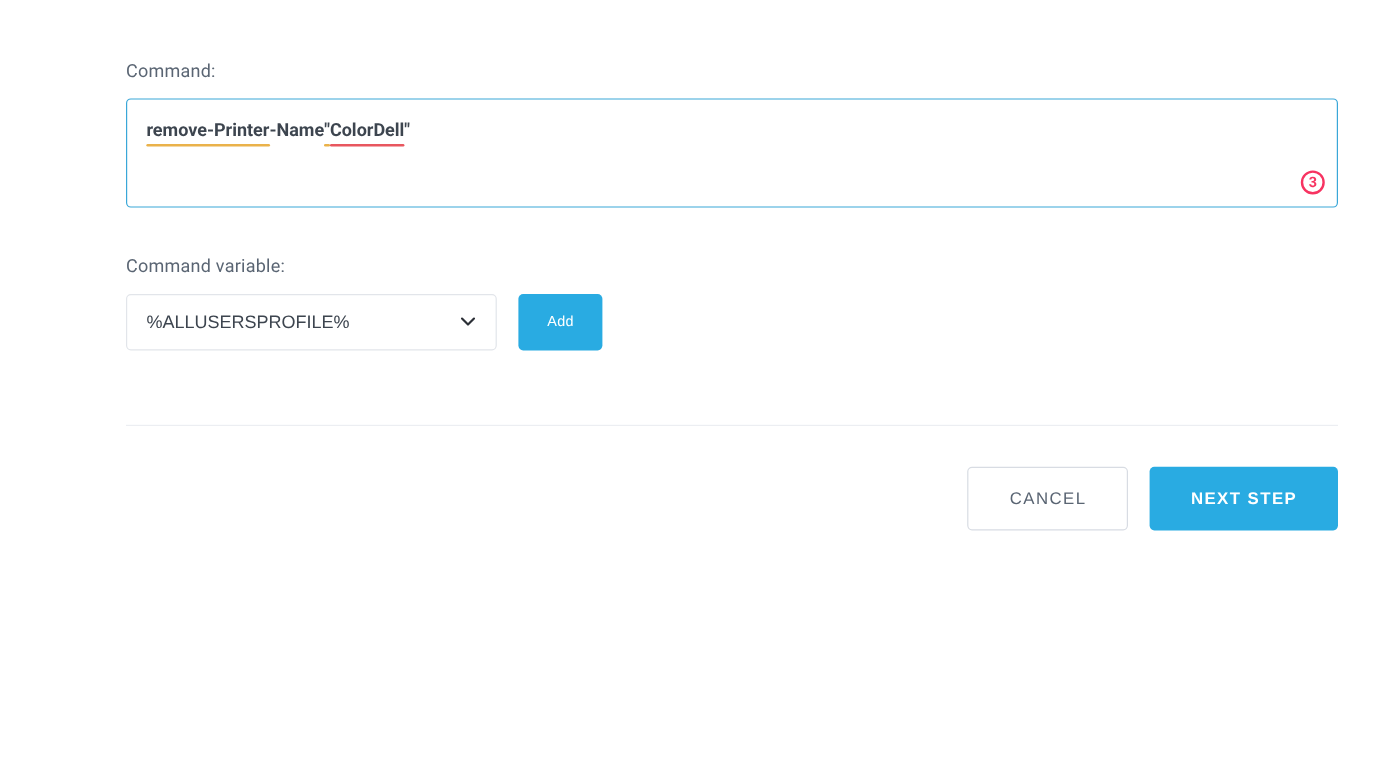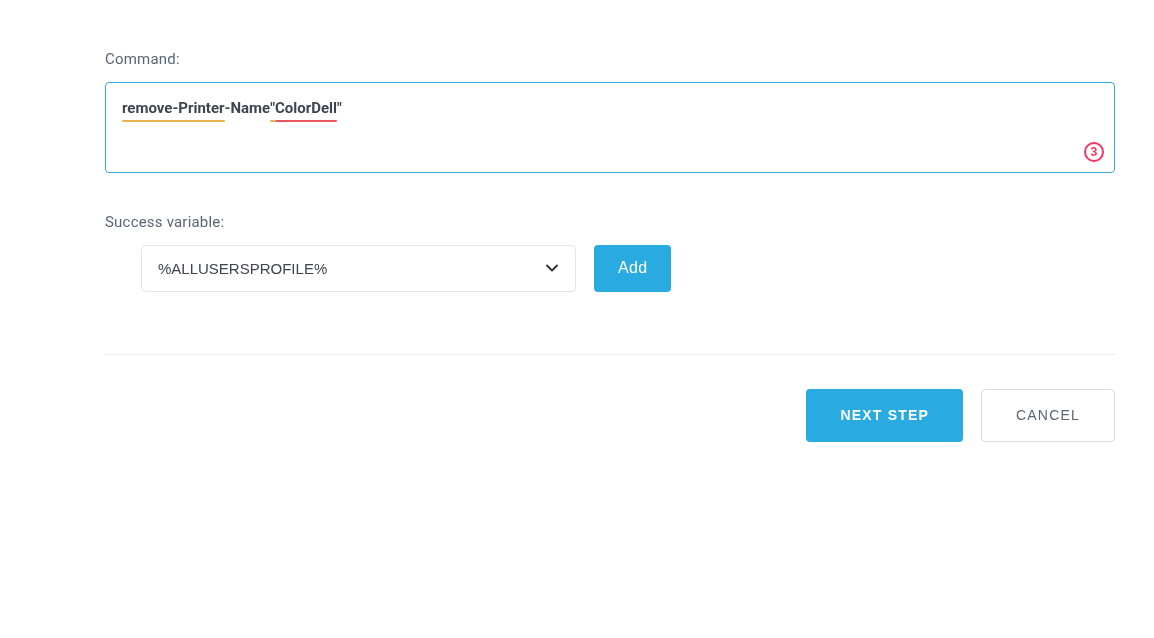--- a/index.html
+++ b/index.html
@@ -63,22 +63,21 @@
     line-height: 1;
   }
   .insert-row {
     display: flex;
     align-items: center;
     gap: 18px;
     margin-bottom: 60px;
   }
   .select-wrap {
     position: relative;
-    width: 435px;
-    margin-left: 36px;
+    width: 309px;
   }
   .select {
     width: 100%;
     height: 47px;
     border: 1px solid #e2e5ea;
     border-radius: 4px;
     background: #fff;
     padding: 0 42px 0 16px;
     font-size: 15px;
     color: #3d454f;
@@ -93,21 +92,21 @@
     top: 50%;
     transform: translateY(-50%);
     pointer-events: none;
   }
   .chevron svg { display: block; }
   .btn {
     height: 47px;
     border: none;
     border-radius: 4px;
     padding: 0 24px;
-    font-size: 16px;
+    font-size: 12px;
     cursor: pointer;
     display: inline-flex;
     align-items: center;
     justify-content: center;
     letter-spacing: 0.3px;
   }
   .btn-primary { background: #29abe2; color: #fff; }
   .btn-outline {
     background: #fff;
     color: #5a6573;
@@ -149,35 +148,35 @@
     <div class="field-label">Command:</div>
     <div class="command-box">
       <span class="command-text">
         <span class="tok underline-yellow">remove-Printer</span><span class="tok"> -Name </span><span class="tok underline-yellow">"</span><span class="tok underline-red"> ColorDell</span><span class="tok">"</span>
       </span>
       <div class="step-badge">3</div>
     </div>
   </div>
 
   <div class="section">
-    <div class="field-label">Success variable:</div>
+    <div class="field-label">Command variable:</div>
     <div class="insert-row">
       <div class="select-wrap">
         <button type="button" class="select">%ALLUSERSPROFILE%</button>
         <span class="chevron">
           <svg width="12" height="8" viewBox="0 0 12 8">
               <path d="M1 1.5 L6 6.5 L11 1.5" stroke="#2b2f36" stroke-width="1.8" fill="none" stroke-linecap="round" stroke-linejoin="round"></path>
             </svg>
         </span>
       </div>
       <button class="btn btn-primary">Add</button>
     </div>
   </div>
 
 
   <div class="divider"></div>
 
   <div class="footer-actions">
+    <button class="btn btn-outline btn-wide btn-cancel">CANCEL</button>
     <button class="btn btn-primary btn-wide btn-next">NEXT STEP</button>
-    <button class="btn btn-outline btn-wide btn-cancel">CANCEL</button>
   </div>
 
 </div>
 
 </body></html>

